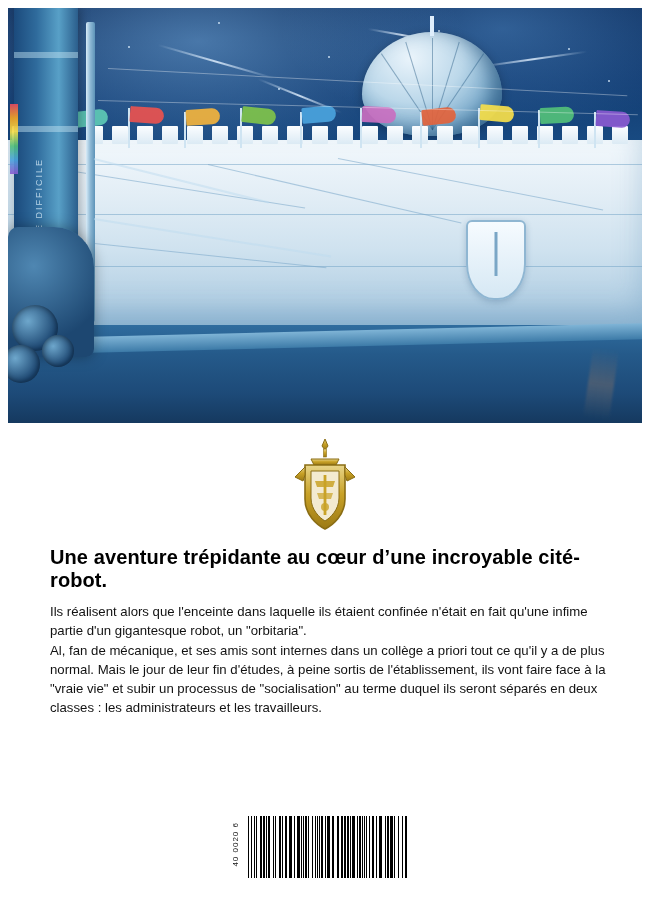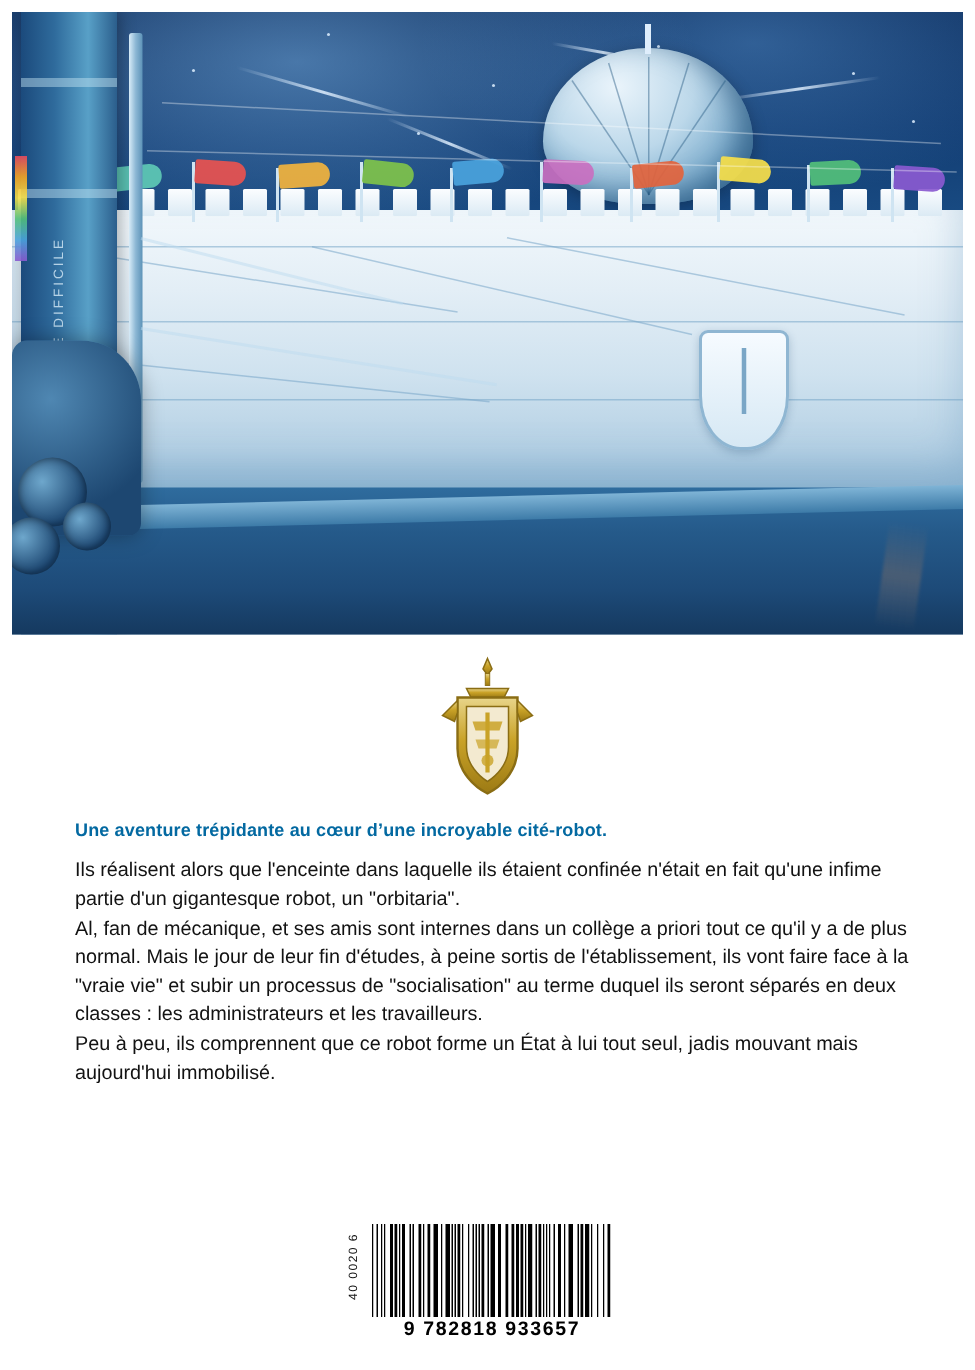--- a/index.html
+++ b/index.html
@@ -275,23 +275,23 @@
 
   
   .blurb {
     position: absolute;
     left: 50px;
     top: 546px;
     width: 556px;
     color: #1b1b1b;
   }
   .tagline {
-    color: #0369a1;
+    color: #000000;
     font-weight: bold;
-    font-size: 12px;
+    font-size: 20px;
     margin: 0 0 11px 0;
     letter-spacing: .1px;
   }
   .para {
     margin: 0 0 2px 0;
     font-size: 13.2px;
     line-height: 1.42;
     color: #121212;
     text-align: left;
   }
@@ -498,21 +498,20 @@
 
       <path d="M16 30 L6 40 L14 44 L16 38 Z" fill="url(#gold)" stroke="#8a6d14" stroke-width="1"></path>
       <path d="M56 30 L66 40 L58 44 L56 38 Z" fill="url(#gold)" stroke="#8a6d14" stroke-width="1"></path>
     </svg>
   </div>
 
   <div class="blurb">
     <p class="tagline">Une aventure trépidante au cœur d’une incroyable cité-robot.</p>
     <p class="para">Ils réalisent alors que l'enceinte dans laquelle ils étaient confinée n'était en fait qu'une infime partie d'un gigantesque robot, un "orbitaria".</p>
     <p class="para">Al, fan de mécanique, et ses amis sont internes dans un collège a priori tout ce qu'il y a de plus normal. Mais le jour de leur fin d'études, à peine sortis de l'établissement, ils vont faire face à la "vraie vie" et subir un processus de "socialisation" au terme duquel ils seront séparés en deux classes : les administrateurs et les travailleurs.</p>
-    <p class="para">Peu à peu, ils comprennent que ce robot forme un État à lui tout seul, jadis mouvant mais aujourd'hui immobilisé.</p>
   </div>
 
 
   <div class="barcode-area">
     <div class="barcode-side">40 0020 6</div>
     <div class="bars" id="bars">
         <div class="bar" style="width: 1px;"></div>
         <div style="width: 2px; height: 100%; background: rgb(255, 255, 255);"></div>
         <div class="bar" style="width: 1px;"></div>
         <div style="width: 2px; height: 100%; background: rgb(255, 255, 255);"></div>
@@ -606,16 +605,15 @@
         <div style="width: 1px; height: 100%; background: rgb(255, 255, 255);"></div>
         <div class="bar" style="width: 1px;"></div>
         <div style="width: 3px; height: 100%; background: rgb(255, 255, 255);"></div>
         <div class="bar" style="width: 1px;"></div>
         <div style="width: 3px; height: 100%; background: rgb(255, 255, 255);"></div>
         <div class="bar" style="width: 1px;"></div>
         <div style="width: 2px; height: 100%; background: rgb(255, 255, 255);"></div>
         <div class="bar" style="width: 2px;"></div>
         <div style="width: 1px; height: 100%; background: rgb(255, 255, 255);"></div>
       </div>
-    <div class="barcode-digits">9 782818 933657</div>
   </div>
 
 </div>
 
 </body></html>

